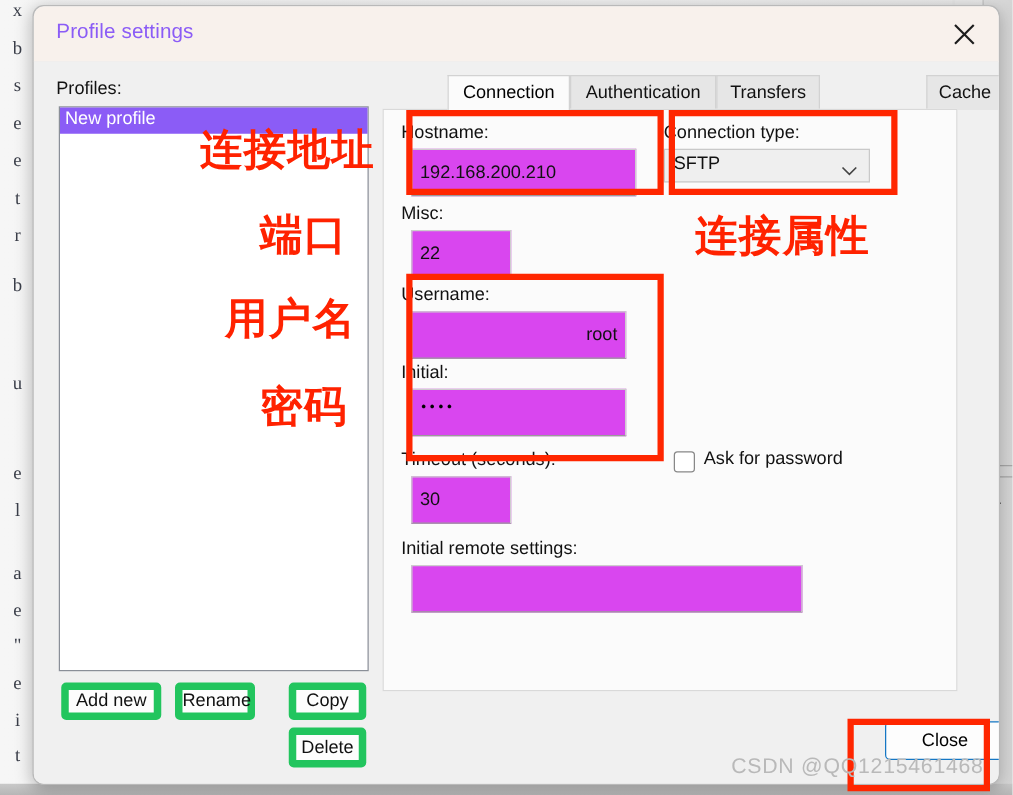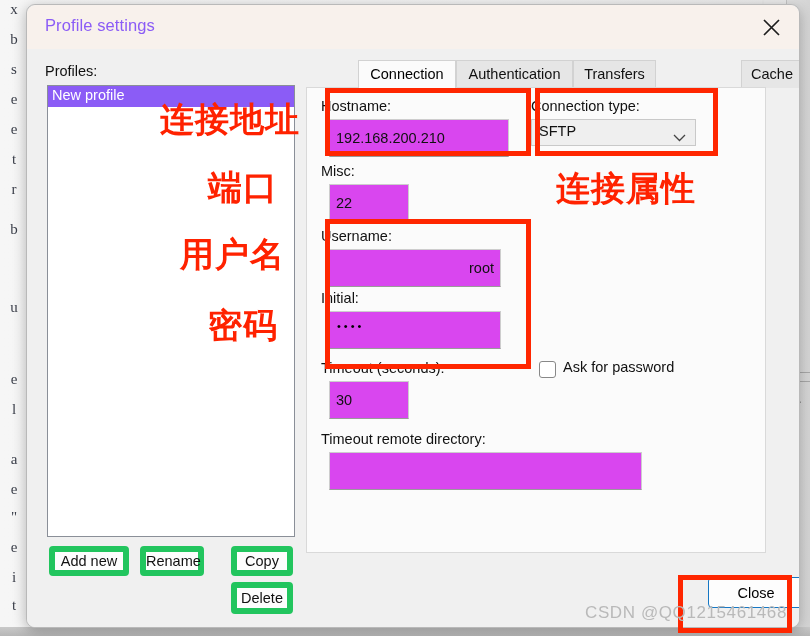--- a/index.html
+++ b/index.html
@@ -346,21 +346,21 @@
         </div>
 
         <div class="checkrow" style="left:232px; top:271px;">
           <span class="checkbox"></span>
           <span class="lbl">Ask for password</span>
         </div>
 
         <div class="fld-label" style="left:14px; top:272px;">Timeout (seconds):</div>
         <input class="txtinput" style="left: 22px; top: 293px; width: 80px; height: 27px;" value="30">
 
-        <div class="fld-label" style="left:14px; top:343px;">Timeout remote directory:</div>
+        <div class="fld-label" style="left:14px; top:343px;">Initial remote settings:</div>
         <input class="txtinput" style="left: 22px; top: 364px; width: 313px; height: 30px;" value="">
       </div>
 
       <button id="btn-close">Close</button>
 
     </div>
   </div>
 
   <div class="redbox" style="left:325px; top:88px;  width:206px; height:68px;"></div>
   <div class="redbox" style="left:535px; top:88px;  width:183px; height:68px;"></div>

